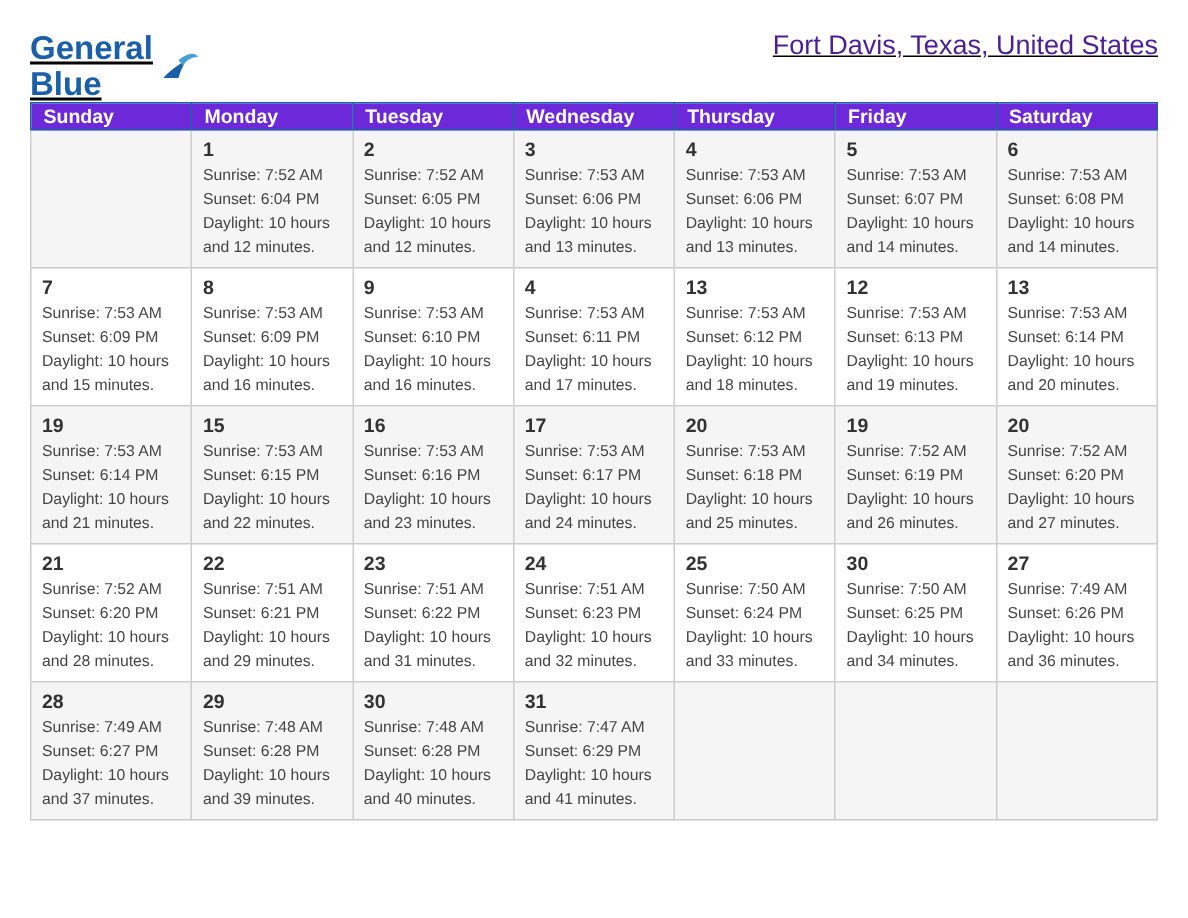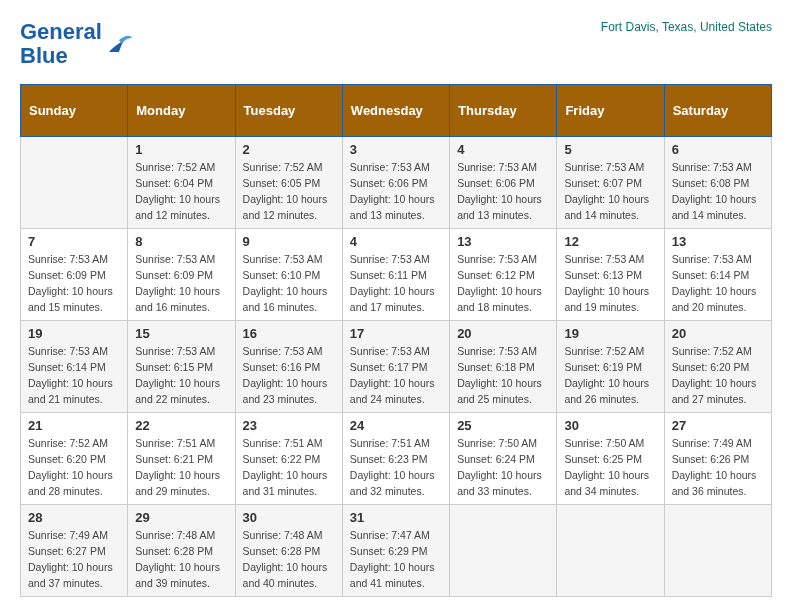--- a/index.html
+++ b/index.html
@@ -7,21 +7,21 @@
       font-family: Arial, sans-serif;
       background: #fff;
       width: 792px;
       min-height: 612px;
       padding: 20px;
     }
     .header {
       display: flex;
       justify-content: space-between;
       align-items: flex-start;
-      margin-bottom: 16px;
+      text-decoration: underline;
     }
     .logo {
       display: flex;
       align-items: center;
     }
     .logo-text {
       font-size: 22px;
       font-weight: bold;
       color: #333;
       line-height: 1.1;
@@ -36,33 +36,33 @@
     }
     .title-block {
       text-align: right;
     }
     .calendar-title {
       font-size: 36px;
       font-weight: normal;
       color: #333;
     }
     .calendar-subtitle {
-      font-size: 12px;
-      color: #0f766e;
+      font-size: 18px;
+      color: #4c1d95;
     }
     table {
       width: 100%;
       border-collapse: collapse;
       font-size: 11px;
     }
     thead tr th {
-      background-color: #a16207;
+      background-color: #6d28d9;
       color: #fff;
       text-align: left;
-      padding: 18px 8px;
+      padding: 1px 8px;
       font-size: 13px;
       font-weight: bold;
       border: 1px solid #1a5fa8;
     }
     tbody tr td {
       border: 1px solid #ccc;
       vertical-align: top;
       padding: 5px 7px;
       width: 107px;
       min-height: 80px;

